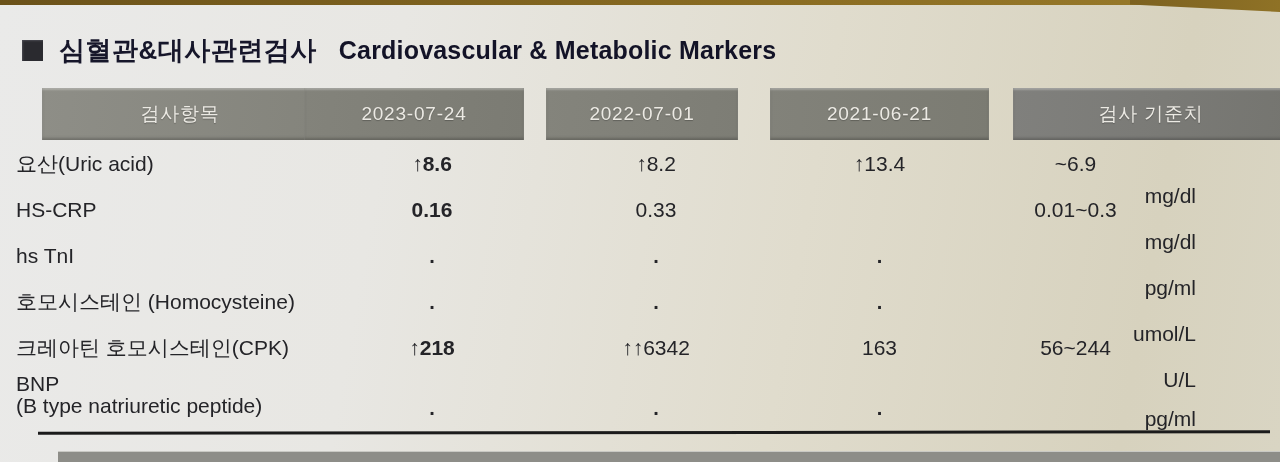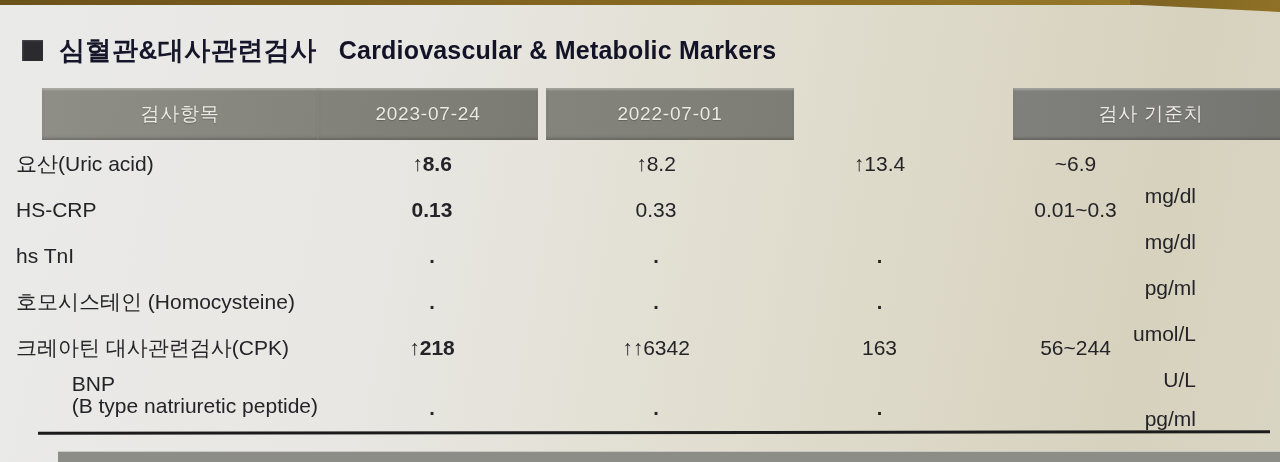--- a/index.html
+++ b/index.html
@@ -26,42 +26,42 @@
   .title-ko{font-size:26px;font-weight:700;color:#16162a;letter-spacing:.5px;}
   .title-en{font-size:25px;font-weight:700;color:#131327;margin-left:22px;letter-spacing:.2px;}
 
   
   .hcell{position:absolute;top:88px;height:52px;
     display:flex;align-items:center;justify-content:center;
     color:#eceae4;font-size:19px;letter-spacing:.8px;
     text-shadow:0 1px 1px rgba(0,0,0,.25);
     box-shadow:inset 0 2px 2px rgba(255,255,255,.28), inset 0 -2px 3px rgba(0,0,0,.22);}
   .hc1{left:42px;width:276px;background:linear-gradient(95deg,#8e8e87,#84847c);}
-  .hc2{left:318px;width:220px;background:linear-gradient(95deg,#83837b,#7b7b73);}
-  .hc3{left:546px;width:248px;background:linear-gradient(95deg,#84847c,#7d7d75);}
+  .hc2{left:304px;width:220px;background:linear-gradient(95deg,#83837b,#7b7b73);}
+  .hc3{left:546px;width:192px;background:linear-gradient(95deg,#84847c,#7d7d75);}
   .hc4{left:770px;width:219px;background:linear-gradient(95deg,#82827a,#7b7b72);}
   .hc5{left:993px;width:276px;background:linear-gradient(95deg,#80807d,#757570);margin-left:20px;}
 
   
   .rows{position:absolute;top:141px;left:0;width:1280px;}
   .row{position:relative;height:46px;text-decoration:underline;}
   .row.two-line{height:64px;}
   .cell{position:absolute;top:0;height:100%;display:flex;align-items:center;
     color:#242428;font-size:21px;}
   .c-label{left:16px;width:302px;justify-content:flex-start;line-height:1.05;}
   .c-label .lbl2{display:block;}
   .c-v1{left:322px;width:220px;justify-content:center;}
   .c-v2{left:546px;width:220px;justify-content:center;}
   .c-v3{left:770px;width:219px;justify-content:center;}
   .c-ref{left:993px;width:165px;justify-content:center;}
   .c-unit{left:1120px;width:76px;justify-content:flex-end;margin-top:32px;}
   .bold{font-weight:700;}
   .dot{font-weight:700;font-size:20px;}
   .row.two-line .cell{align-items:flex-start;}
-  .row.two-line .c-label{padding-top:2px;justify-content:flex-end;}
+  .row.two-line .c-label{padding-top:2px;}
   .row.two-line .c-v1,.row.two-line .c-v2,.row.two-line .c-v3{padding-top:26px;}
   .row.two-line .c-unit{padding-top:4px;}
   .label-stack{display:block;}
 
   .table-rule{position:absolute;top:431px;left:38px;width:1232px;height:3px;
     background:#1b1b1b;transform:rotate(-0.06deg);}
 </style>
 </head>
 <body>
 
@@ -71,20 +71,21 @@
 
   <div class="title-wrap">
     <div class="bullet"></div>
     <div class="title-ko">심혈관&amp;대사관련검사</div>
     <div class="title-en">Cardiovascular &amp; Metabolic Markers</div>
   </div>
 
   <div class="hcell hc1">검사항목</div>
   <div class="hcell hc2">2023-07-24</div>
   <div class="hcell hc3">2022-07-01</div>
+  <div class="hcell hc4">2021-06-21</div>
   <div class="hcell hc5">검사 기준치</div>
 
   <div class="rows" id="rows">
   <div class="row">
     <div class="cell c-label">
       <span class="label-stack">
         <span>요산(Uric acid)</span><span class="lbl2"></span>
       </span>
     </div>
     <div class="cell c-v1 bold">↑8.6</div>
@@ -93,21 +94,21 @@
     <div class="cell c-ref">~6.9</div>
     <div class="cell c-unit">mg/dl</div>
   </div>
 
   <div class="row">
     <div class="cell c-label">
       <span class="label-stack">
         <span>HS-CRP</span><span class="lbl2"></span>
       </span>
     </div>
-    <div class="cell c-v1 bold">0.13</div>
+    <div class="cell c-v1 bold">0.16</div>
     <div class="cell c-v2">0.33</div>
     <div class="cell c-ref">0.01~0.3</div>
     <div class="cell c-unit">mg/dl</div>
   </div>
 
   <div class="row">
     <div class="cell c-label">
       <span class="label-stack">
         <span>hs TnI</span><span class="lbl2"></span>
       </span>
@@ -128,21 +129,21 @@
     <div class="cell c-v1 dot">.</div>
     <div class="cell c-v2 dot">.</div>
     <div class="cell c-v3 dot">.</div>
     <div class="cell c-ref"></div>
     <div class="cell c-unit">umol/L</div>
   </div>
 
   <div class="row">
     <div class="cell c-label">
       <span class="label-stack">
-        <span>크레아틴 대사관련검사(CPK)</span><span class="lbl2"></span>
+        <span>크레아틴 호모시스테인(CPK)</span><span class="lbl2"></span>
       </span>
     </div>
     <div class="cell c-v1 bold">↑218</div>
     <div class="cell c-v2">↑↑6342</div>
     <div class="cell c-v3">163</div>
     <div class="cell c-ref">56~244</div>
     <div class="cell c-unit">U/L</div>
   </div>
 
   <div class="row two-line">

